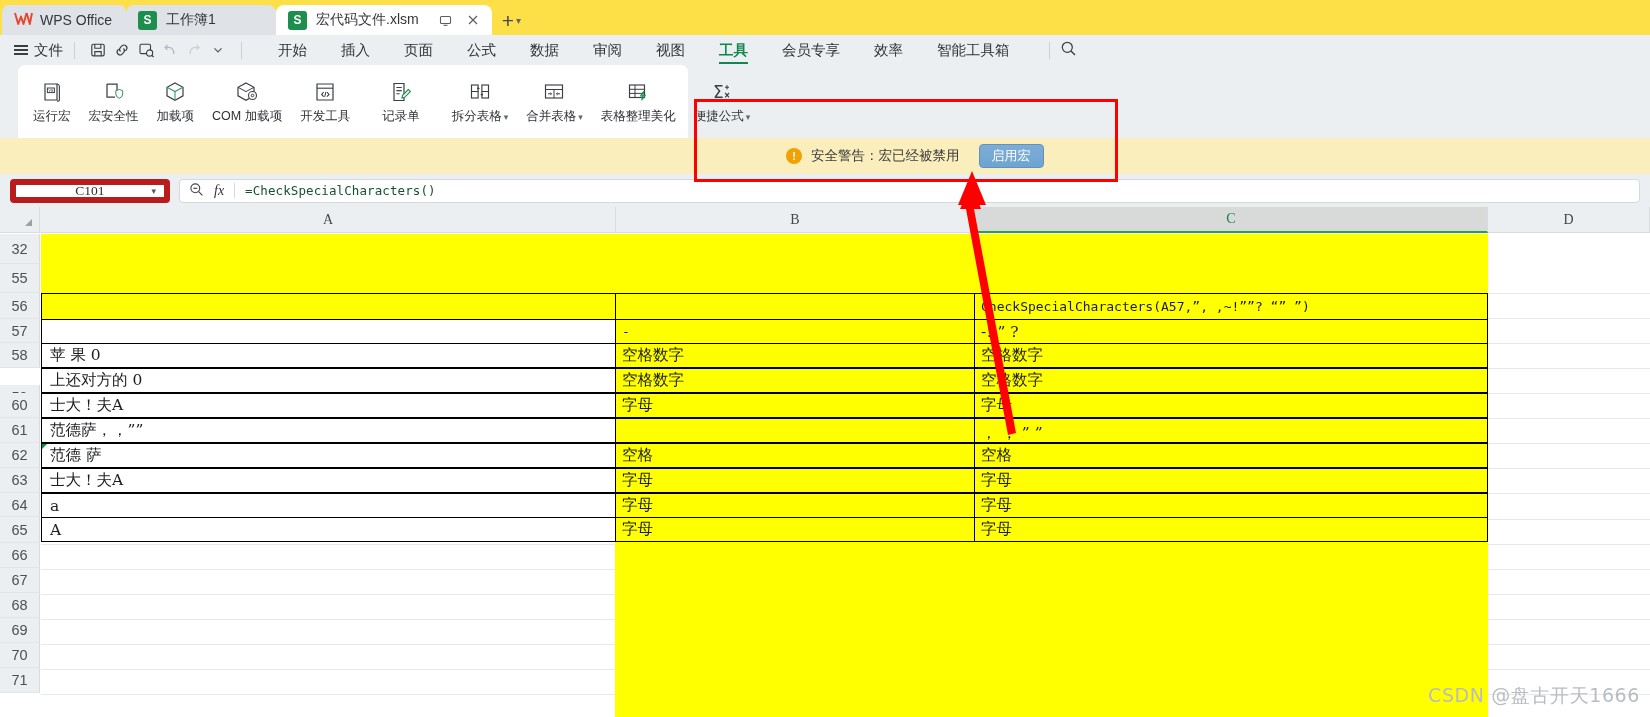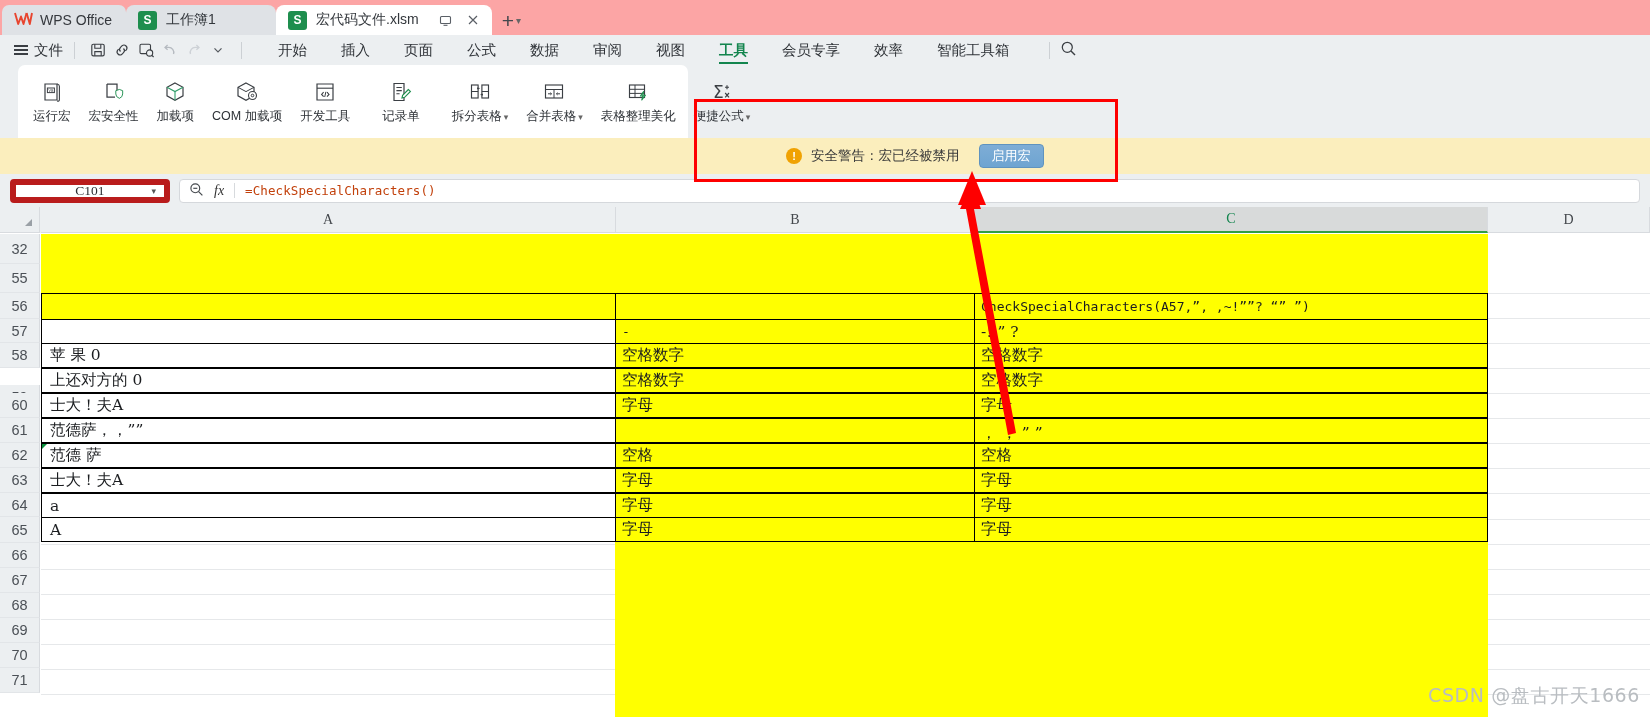--- a/index.html
+++ b/index.html
@@ -8,21 +8,21 @@
     width: 1650px; height: 717px;
     overflow: hidden;
     font-family: "Liberation Sans", "DejaVu Sans", sans-serif;
     background: #ffffff;
   }
   #app { position: relative; width: 1650px; height: 717px; background:#eceff1; }
 
   
   .titlebar {
     position: absolute; left:0; top:0; width:1650px; height:35px;
-    background:#fca5a5;
+    background:#fde047;
     display:flex; align-items:flex-end;
   }
   .wps-brand {
     display:flex; align-items:center; gap:7px;
     height:30px; padding:0 14px 0 12px; margin-left:2px;
     background:#dfe2e6; border-radius:7px 7px 0 0;
     font-size:14px; color:#35383d;
   }
   .wps-logo {
     width:19px;height:19px; display:flex;align-items:center;justify-content:center;
@@ -132,21 +132,21 @@
   .namebox .chev { position:absolute; right:8px; font-size:9px; color:#555; }
   .fxbox {
     flex:1; height:24px; margin-left:9px; background:#fff; border:1px solid #d5d8dc; border-radius:4px;
     display:flex; align-items:center; gap:10px; padding:0 9px;
   }
   .fx-ico { color:#444; font-size:13px; }
   .fx-italic { font-family:"Liberation Serif", serif; font-style:italic; font-size:14px; color:#333; }
   .fx-div { width:1px;height:15px;background:#d7dadd; }
   .fx-text {
     font-family:"DejaVu Sans Mono","Liberation Mono", monospace;
-    font-size:12.5px; color:#c2410c; letter-spacing:0.1px;
+    font-size:12.5px; color:#14532d; letter-spacing:0.1px;
   }
 
   
   .gridwrap { position:absolute; left:0; top:207px; width:1650px; height:510px; background:#fff; overflow:hidden; }
   .colhdr { position:absolute; left:0; top:0; height:26px; width:1650px; background:#eceff1; }
   .corner {
     position:absolute; left:0; top:0; width:40px; height:26px; background:#eceff1;
     border-right:1px solid #d8dbdf; border-bottom:1px solid #d8dbdf;
   }
   .corner .tri {

